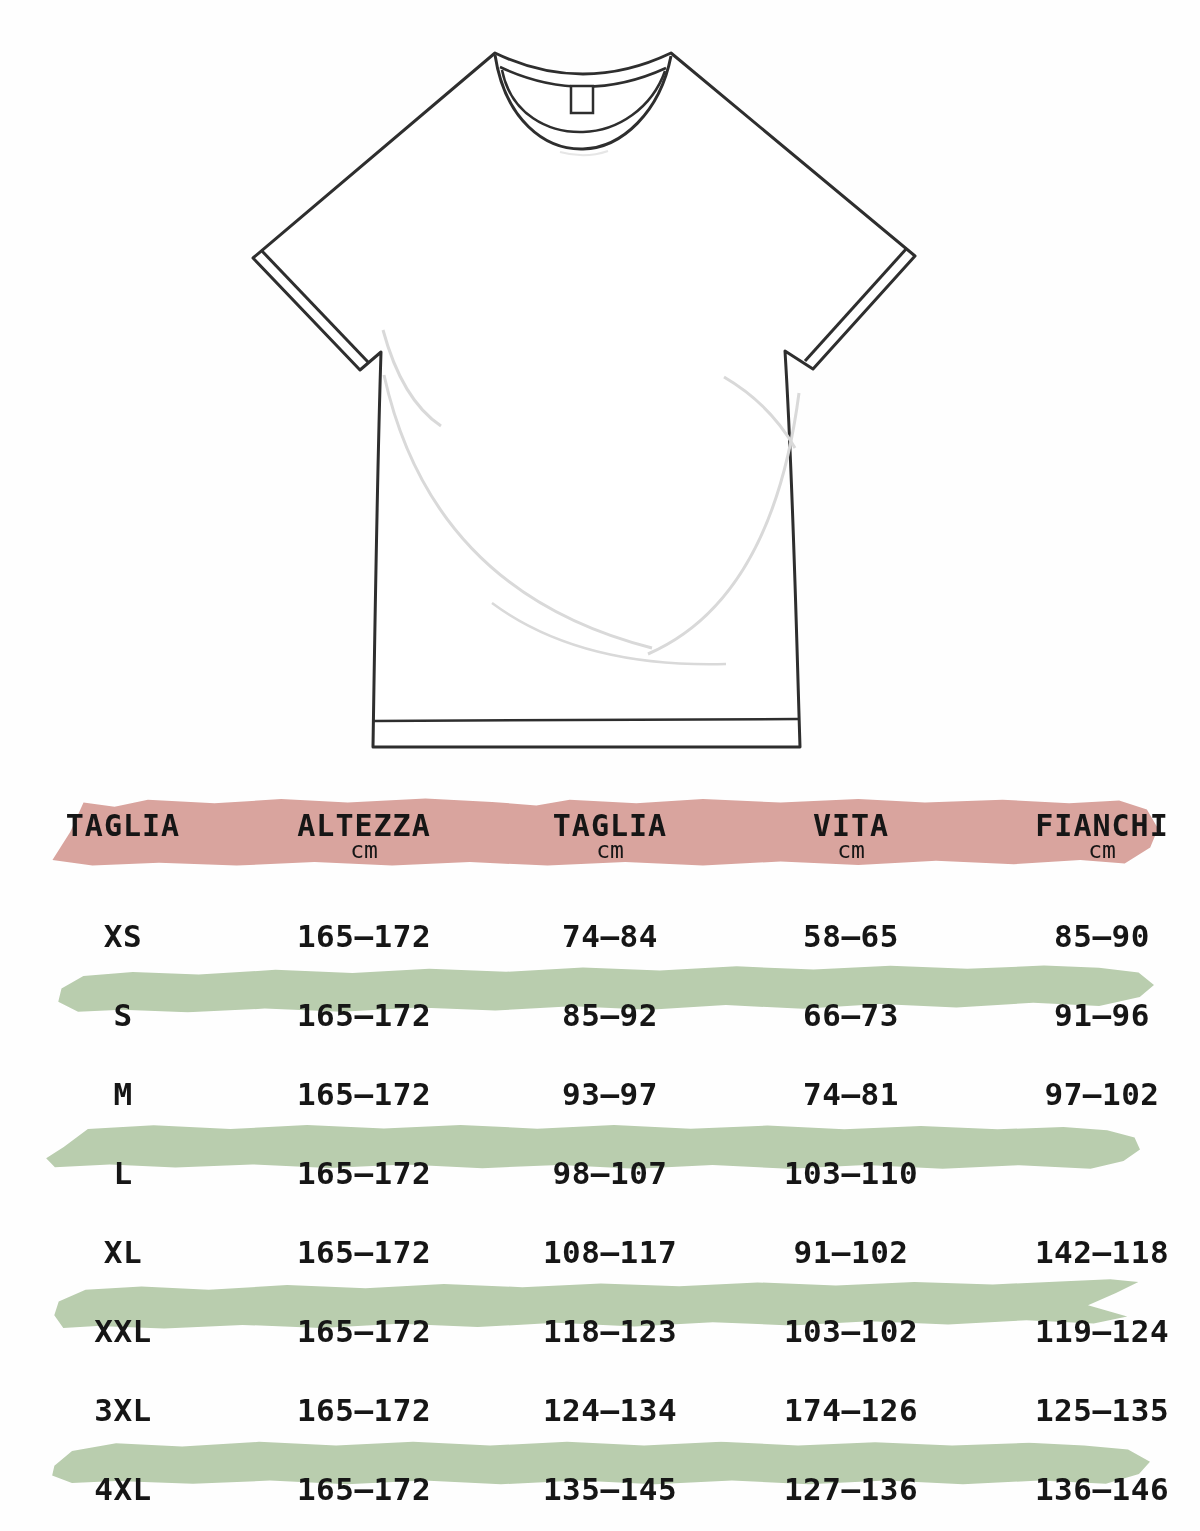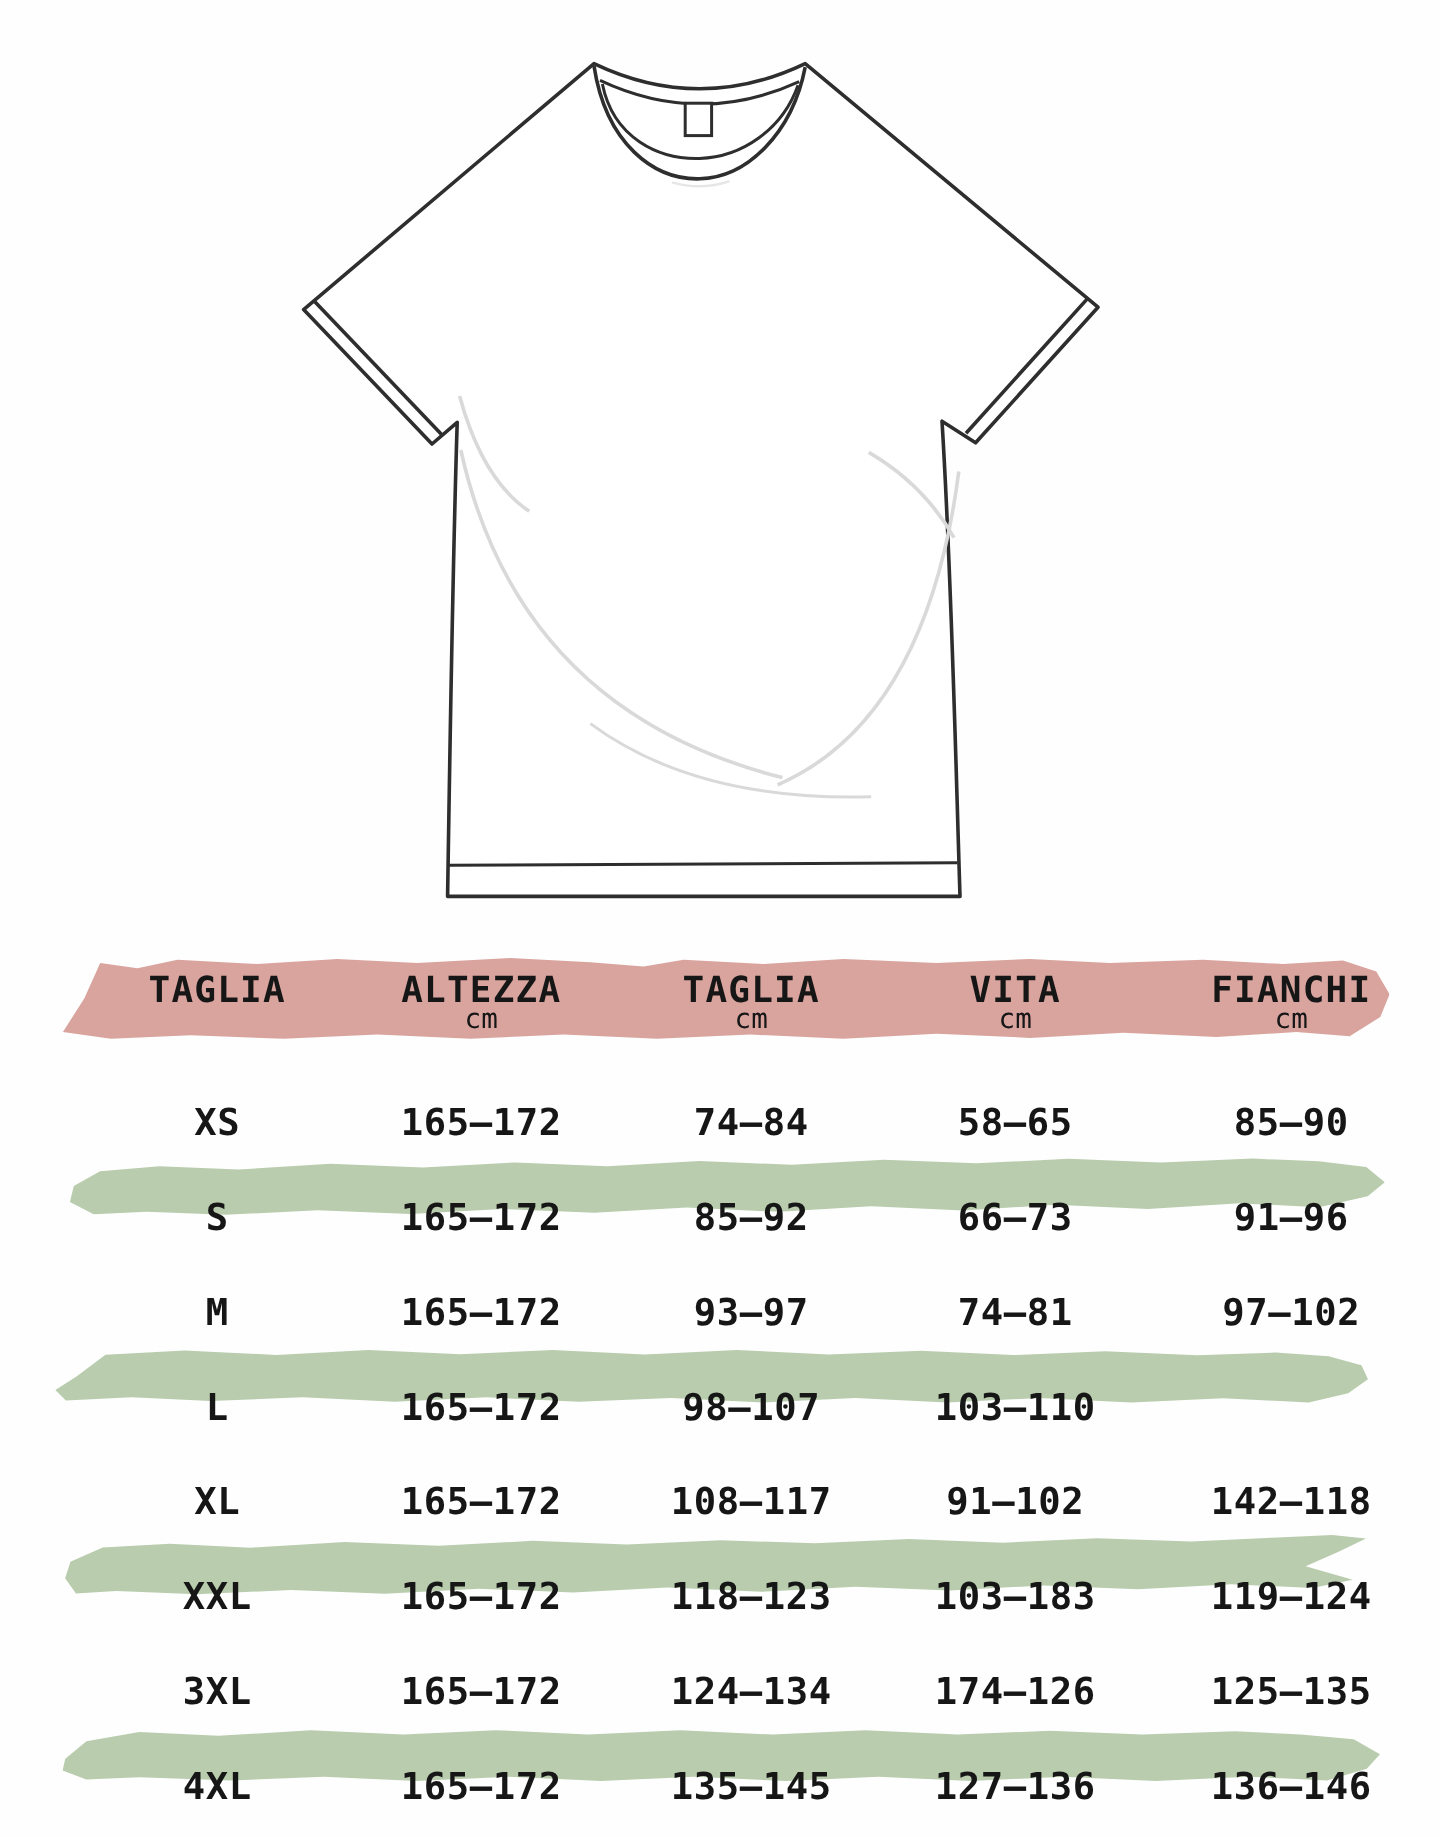--- a/index.html
+++ b/index.html
@@ -9,21 +9,21 @@
     font-family:"DejaVu Sans Mono","Liberation Mono",monospace;
     color:#161616;
   }
   .shirt-svg { position:absolute; top:0; left:0; }
 
   
   .size-table { position:absolute; top:797px; left:0; width:1200px; }
   .cells {
     position:relative; z-index:2;
     display:grid; grid-template-columns:190px 250px 200px 240px 220px;
-    padding-left:86px; height:100%;
+    padding-left:28px; height:100%;gap:21px;
   }
   .band { position:absolute; z-index:1; }
 
   .header-row { position:relative; height:70px; }
   .header-band {
     left:48px; top:0; width:1110px; height:70px;
     clip-path:polygon(3.2% 8%, 6% 14%, 9% 4%, 15% 9%, 21% 3%, 27% 8%, 34% 2%, 40% 7%,
       44% 12%, 47% 4%, 53% 9%, 59% 3%, 66% 8%, 73% 3%, 79% 8%, 86% 4%, 92% 9%, 96.5% 5%,
       99% 18%, 100% 45%, 99.3% 72%, 97% 95%, 93% 90%, 87% 96%, 80% 91%, 73% 97%, 66% 92%,
       59% 98%, 52% 93%, 45% 98%, 38% 93%, 31% 98%, 24% 93%, 17% 98%, 10% 94%, 4% 98%,
@@ -181,21 +181,21 @@
             <div class="vcell">91–102</div>
             <div class="vcell">142–118</div>
           </div>
         </div>
         <div class="row">
           <div class="band row-band band-c" style="background: rgb(185, 205, 174);"></div>
           <div class="cells">
             <div class="vcell">XXL</div>
             <div class="vcell">165–172</div>
             <div class="vcell">118–123</div>
-            <div class="vcell">103–183</div>
+            <div class="vcell">103–102</div>
             <div class="vcell">119–124</div>
           </div>
         </div>
         <div class="row">
           <div class="cells">
             <div class="vcell">3XL</div>
             <div class="vcell">165–172</div>
             <div class="vcell">124–134</div>
             <div class="vcell">174–126</div>
             <div class="vcell">125–135</div>

